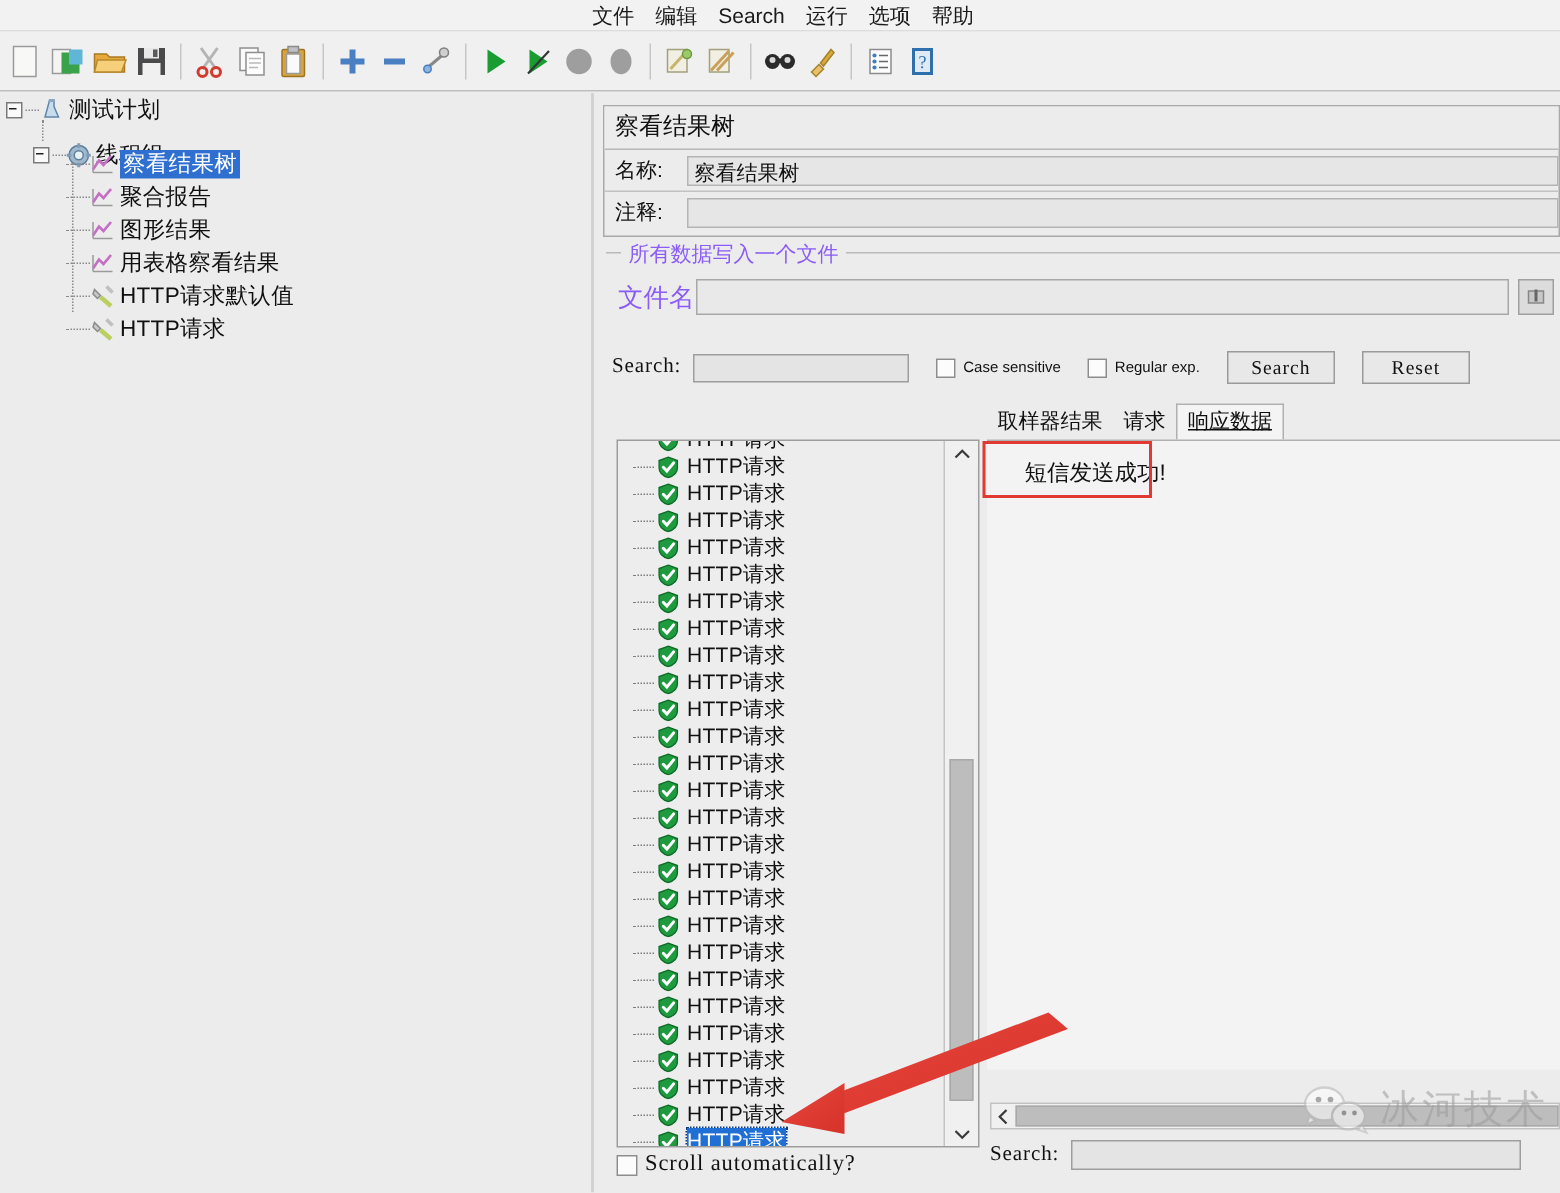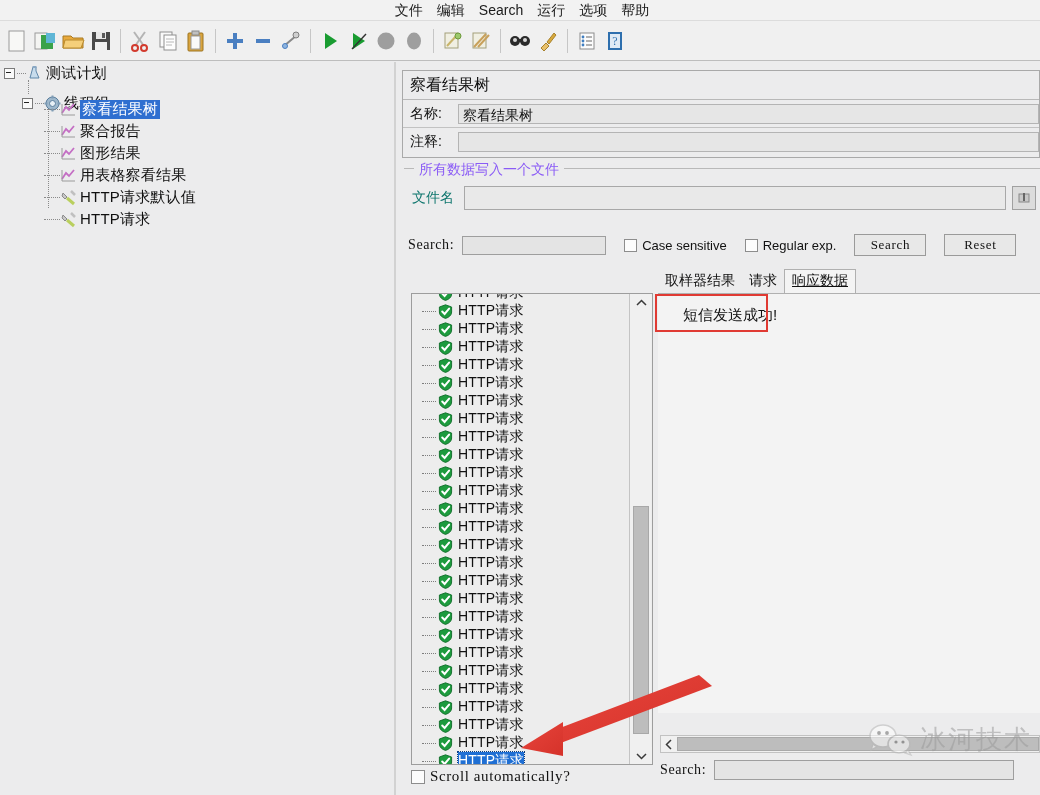--- a/index.html
+++ b/index.html
@@ -90,21 +90,21 @@
   .slabel{font-family:"Liberation Serif","DejaVu Serif",serif;font-size:14px;letter-spacing:.6px;margin-right:8px;color:#111;}
   .sinput{
     width:144px;height:19px;background:#e4e4e4;border:1px solid #9e9e9e;
     box-sizing:border-box;
   }
   .cbwrap{display:flex;align-items:center;margin-left:18px;}
   .cb{
     width:13px;height:13px;border:1px solid #8d8d8d;background:#fcfcfc;
     box-sizing:border-box;margin-right:5px;flex:none;
   }
-  .cbtxt{font-size:13px;color:#111;}
+  .cbtxt{font-size:10px;color:#111;}
   .sbtn{
     height:22px;min-width:72px;background:#e8e8e8;border:1px solid #9a9a9a;
     font-family:"Liberation Serif","DejaVu Serif",serif;font-size:13px;letter-spacing:.7px;
     display:flex;align-items:center;justify-content:center;margin-left:18px;
     color:#111;box-sizing:border-box;
   }
 
   
   .combo{
     position:absolute;left:411px;top:271px;width:240px;height:22px;
@@ -509,21 +509,21 @@
     <div class="frow">
       <span class="flabel">注释:</span>
       <span class="finput"></span>
     </div>
   </div>
 
   <div class="fieldset" style="left:404px;top:168px;width:636px;height:44px;"></div>
   <div class="legend" style="left:414px;top:161px;">所有数据写入一个文件</div>
 
   <div style="position:absolute;left:412px;top:186px;display:flex;align-items:center;width:624px;">
-    <span style="font-size:14px;width:52px;flex:none;color:#0f766e;">文件名</span>
+    <span style="font-size:17px;width:52px;flex:none;color:#8b5cf6;">文件名</span>
     <span style="flex:1;height:24px;background:#e9e9e9;border:1px solid #a8a8a8;box-sizing:border-box;"></span>
     <span style="width:24px;height:24px;margin-left:6px;background:#dcdcdc;border:1px solid #a0a0a0;
                  box-sizing:border-box;display:flex;align-items:center;justify-content:center;overflow:hidden;">
       <svg width="14" height="14" viewBox="0 0 14 14">
         <rect x="2" y="3" width="10" height="8" fill="#c8c8c8" stroke="#888"></rect>
         <rect x="6" y="2" width="2" height="8" fill="#666"></rect>
       </svg>
     </span>
   </div>
 

